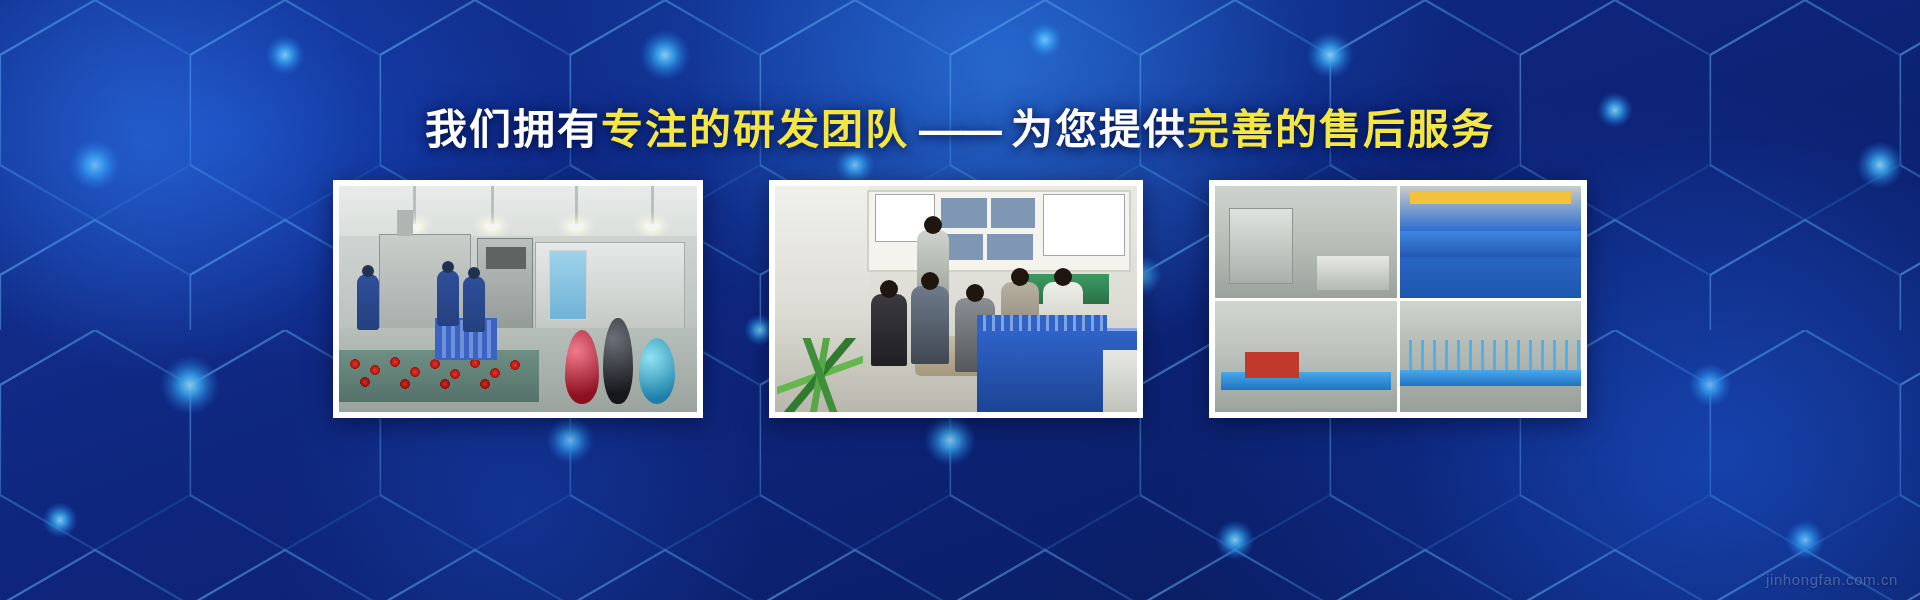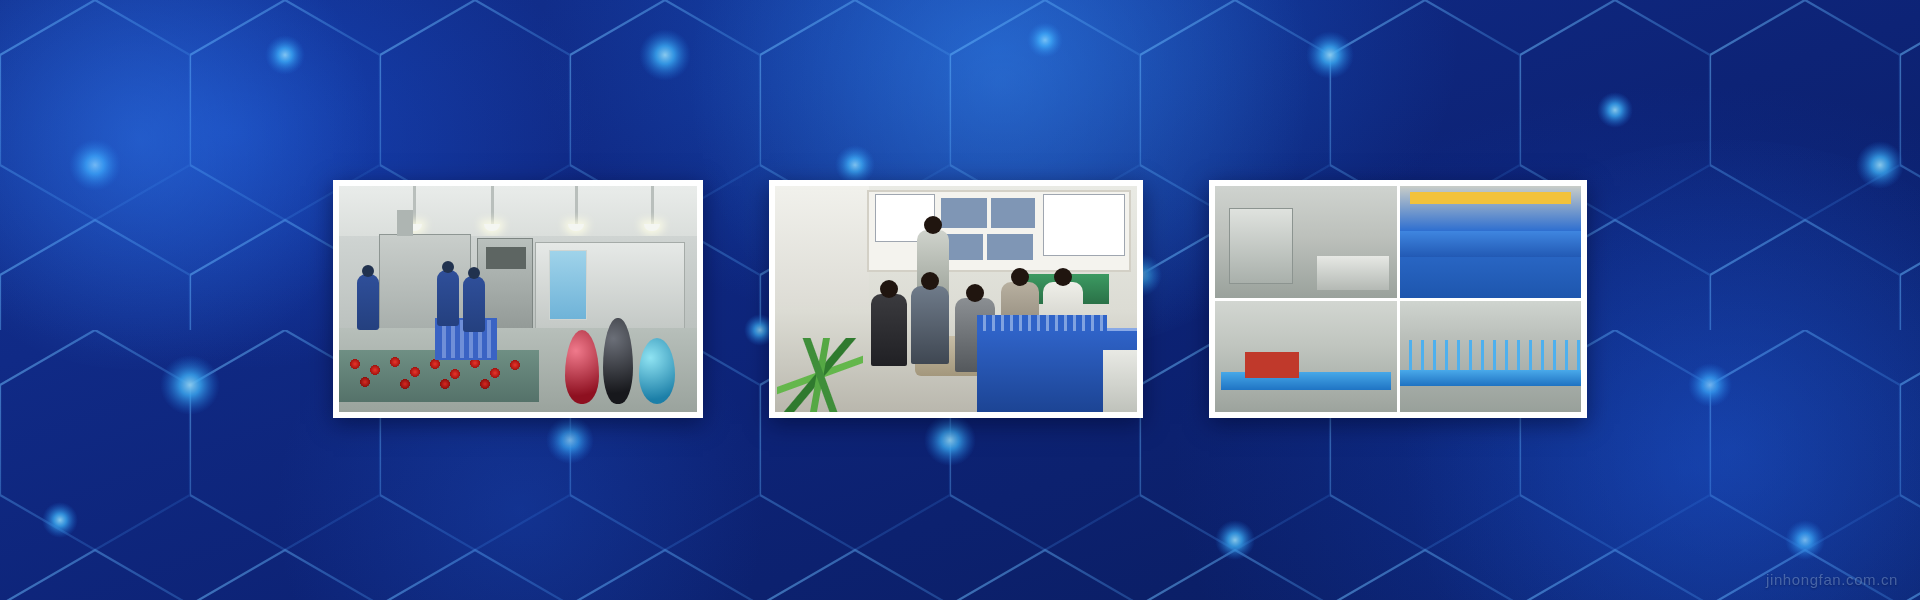--- a/index.html
+++ b/index.html
@@ -237,20 +237,23 @@
         <circle cx="1045" cy="40" r="18" fill="url(#nodeGlow)"></circle>
       </g>
     </svg>
   </div>
 
   <div class="glow g1"></div>
   <div class="glow g2"></div>
   <div class="glow g3"></div>
   <div class="glow g4"></div>
 
+  <div class="headline-wrap">
+    <h1 class="headline"><span class="seg-white">我们拥有</span><span class="seg-yellow">专注的研发团队</span><span class="seg-dash">——</span><span class="seg-white">为您提供</span><span class="seg-yellow">完善的售后服务</span></h1>
+  </div>
 
   <div class="photos">
 
     <div class="frame photo1">
       <div class="inner">
         <div class="p1-ceiling"></div>
         <div class="p1-beam" style="left:74px;"></div>
         <div class="p1-beam" style="left:152px;"></div>
         <div class="p1-beam" style="left:236px;"></div>
         <div class="p1-beam" style="left:312px;"></div>

